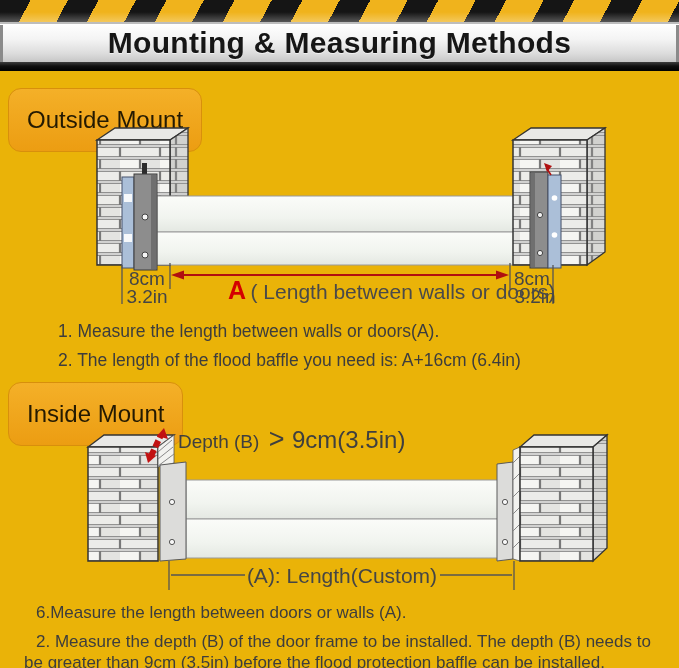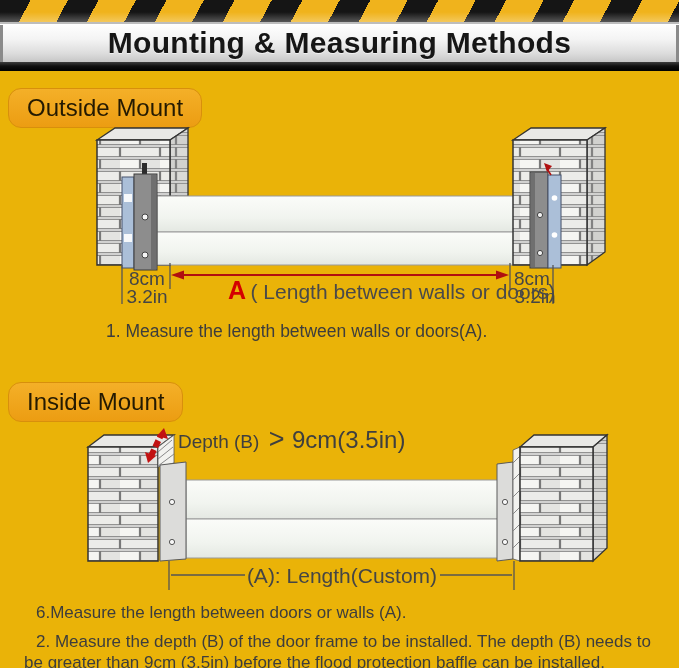--- a/index.html
+++ b/index.html
@@ -24,36 +24,36 @@
   .title-bar h1{
     margin:0;font-size:30px;font-weight:bold;color:#161616;letter-spacing:.3px;
     text-shadow:0 1px 0 rgba(255,255,255,.6);
   }
   .title-shadow{
     position:absolute;left:0;top:62px;width:679px;height:9px;
     background:linear-gradient(#3d3d3d,#101010 45%,#000000);
   }
   
   .badge{
-    position:absolute;left:8px;height:38px;padding:0 18px;
+    position:absolute;left:8px;height:38px;padding:12px 18px;
     display:inline-flex;align-items:center;justify-content:center;
     background:linear-gradient(#f4b028,#ec9d12);
     border-radius:13px;border:1px solid #d88f0c;
     font-size:24px;color:#241a02;
   }
   .badge.outside{top:88px;}
   .badge.inside{top:382px;}
   
   .diagram{position:absolute;left:0;display:block;}
   .diagram.one{top:122px;}
   .diagram.two{top:418px;}
   svg text{font-family:"Liberation Sans",sans-serif;fill:#454545;}
   
   .steps{position:absolute;color:#3d3d3d;font-size:17.5px;line-height:23px;}
-  .steps.outside{left:58px;top:320px;margin-left:48px;}
+  .steps.outside{left:58px;top:320px;}
   .steps.inside{left:36px;top:602px;font-size:17px;line-height:21px;}
   .steps .step{white-space:nowrap;margin:0 0 6px 0;}
   .steps .step.wrap{
     white-space:normal;width:640px;margin-left:-12px;text-indent:12px;margin-top:8px;
   }
 </style>
 </head>
 <body>
 
 <div class="page">
@@ -148,20 +148,21 @@
     <text x="535" y="181" font-size="19" text-anchor="middle">3.2in</text>
 
     <text x="228" y="177">
       <tspan font-size="25" font-weight="bold" fill="#d40000">A</tspan>
       <tspan font-size="21" fill="#4a4a4a">( Length between walls or doors)</tspan>
     </text>
   </svg>
 
   <div class="steps outside">
     <div class="step">1. Measure the length between walls or doors(A).</div>
+    <div class="step">2. The length of the flood baffle you need is: A+16cm (6.4in)</div>
   </div>
 
   <div class="badge inside">Inside Mount</div>
 
   <svg class="diagram two" width="679" height="185" viewBox="0 0 679 185">
     <defs>
       <pattern id="brickB" width="40" height="24" patternUnits="userSpaceOnUse">
         <rect width="40" height="24" fill="#fdfdfc"></rect>
         <rect x="0.6" y="1.2" width="38.8" height="9.6" fill="#ecece9" stroke="#6b6b6b"></rect>
         <rect x="-19.4" y="13.2" width="38.8" height="9.6" fill="#f5f5f2" stroke="#6b6b6b"></rect>

